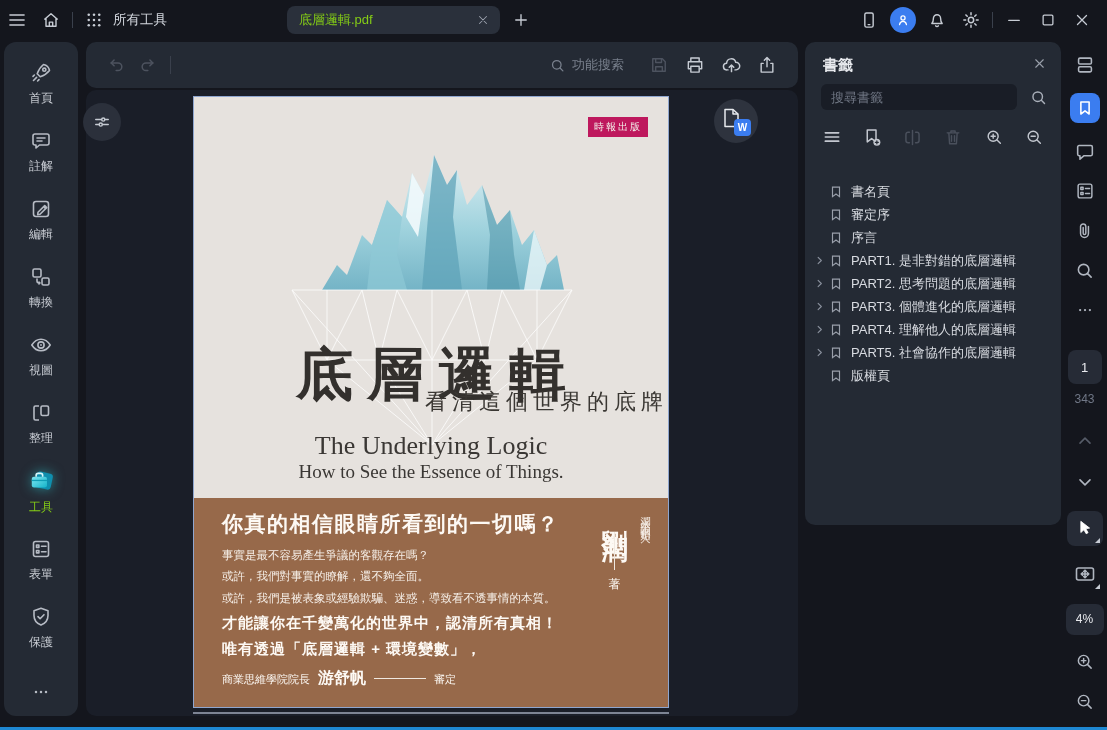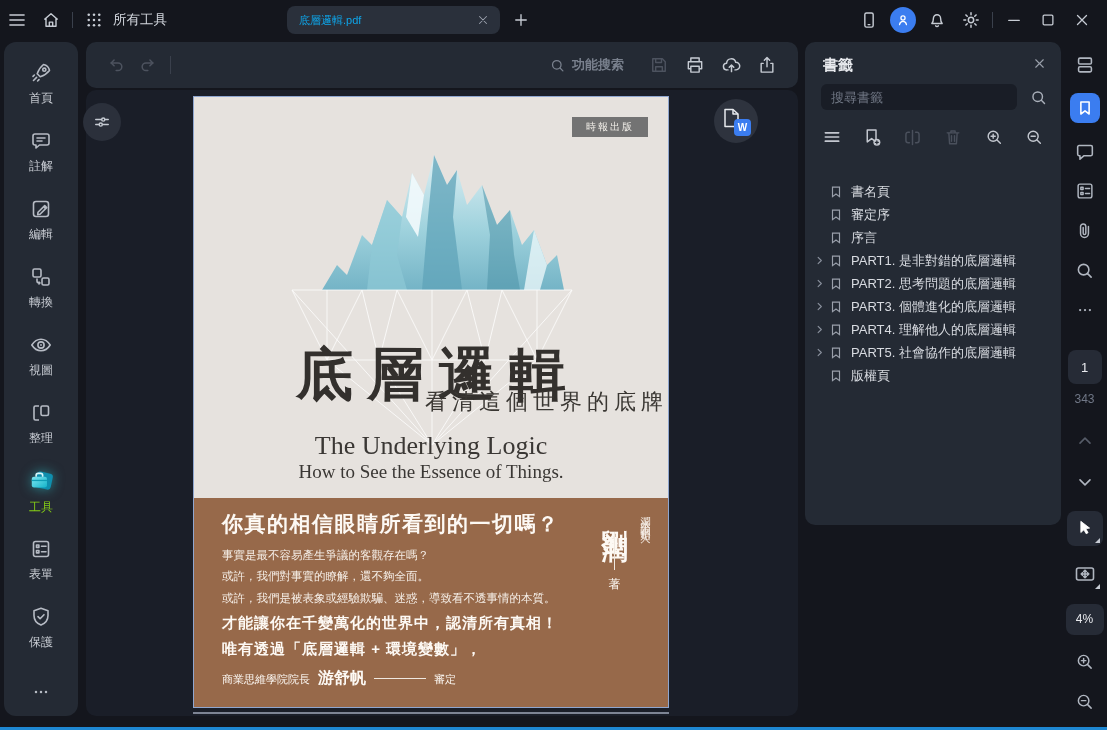--- a/index.html
+++ b/index.html
@@ -13,48 +13,48 @@
   }
   .icon { display:inline-flex; align-items:center; justify-content:center; }
   svg { display:block; }
 
   
   .topbar { position:absolute; left:0; top:0; width:1107px; height:40px; display:flex; align-items:center; }
   .tb-btn { width:34px; height:32px; display:flex; align-items:center; justify-content:center; color:#c7ccd4; cursor:pointer; }
   .tb-divider { width:1px; height:16px; background:#3a404c; margin:0 4px; }
   .tb-label { font-size:13.5px; color:#d2d6dd; margin-left:2px; }
   .tab { position:absolute; left:287px; top:6px; width:213px; height:28px; background:#2a303b; border-radius:8px; display:flex; align-items:center; padding:0 10px 0 12px; }
-  .tab-title { font-size:11px; color:#0ea5e9; flex:1; white-space:nowrap; overflow:hidden; }
+  .tab-title { font-size:13px; color:#84cc16; flex:1; white-space:nowrap; overflow:hidden; }
   .tab-close { color:#9aa0ab; }
   .newtab { position:absolute; left:508px; top:8px; width:26px; height:24px; display:flex; align-items:center; justify-content:center; color:#c7ccd4; }
   .tb-right { position:absolute; right:8px; top:0; height:40px; display:flex; align-items:center; }
   .avatar { width:26px; height:26px; border-radius:50%; background:#3b7df0; display:flex; align-items:center; justify-content:center; color:#fff; margin:0 4px; }
 
   
   .sidebar { position:absolute; left:4px; top:42px; width:74px; height:674px; background:#242a34; border-radius:12px; display:flex; flex-direction:column; align-items:center; padding-top:10px; }
   .sb-item { width:64px; height:64px; display:flex; flex-direction:column; align-items:center; justify-content:center; gap:5px; color:#b6bbc4; margin-bottom:4px; cursor:pointer; }
   .sb-item .lbl { font-size:12px; color:#c9cdd4; }
   .sb-item.active .lbl { color:#84cc16; }
   .tools-glyph { filter:drop-shadow(0 0 6px rgba(45,212,218,.55)); }
   .sb-more { margin-top:auto; margin-bottom:14px; color:#b6bbc4; }
 
   
-  .toolbar { position:absolute; left:86px; top:42px; width:712px; height:46px; background:#242a34; border-radius:10px; display:flex; align-items:center; padding:4px 16px;font-weight:bold; }
+  .toolbar { position:absolute; left:86px; top:42px; width:712px; height:46px; background:#242a34; border-radius:10px; display:flex; align-items:center; padding:4px 16px; }
   .tbar-btn { width:30px; height:30px; display:flex; align-items:center; justify-content:center; color:#c6cbd3; cursor:pointer; }
   .tbar-btn.dim { color:#4d535f; }
   .tbar-div { width:1px; height:18px; background:#3a404c; margin:0 8px; }
   .tbar-right { margin-left:auto; display:flex; align-items:center; gap:6px; }
   .func-search { display:flex; align-items:center; gap:6px; color:#79808d; font-size:13px; margin-right:14px; cursor:pointer; }
 
   
   .doc-area { position:absolute; left:86px; top:90px; width:712px; height:626px; background:#1a1e28; border-radius:10px; }
   .page { position:absolute; left:107px; top:6px; width:476px; height:612px; background:#e6e2de; border:1px solid #8fa6cf; overflow:hidden; }
   .next-page-edge { position:absolute; left:107px; top:622px; width:476px; height:2px; background:#7d8494; }
 
-  .badge { position:absolute; right:20px; top:20px; background:#737373; color:#f2efe9; font-size:10px; letter-spacing:2px; padding:3px 14px; font-family:"Liberation Serif", serif; }
+  .badge { position:absolute; right:20px; top:20px; background:#be185d; color:#f2efe9; font-size:10px; letter-spacing:2px; padding:3px 6px; font-family:"Liberation Serif", serif; }
   .iceberg { position:absolute; left:58px; top:28px; }
   .cv-title { position:absolute; left:0; top:192px; width:100%; text-align:center; font-family:"Liberation Serif","DejaVu Serif",serif; font-size:57px; font-weight:600; color:#33302d; letter-spacing:14px; text-indent:14px;margin-top:48px; }
   .cv-sub { position:absolute; left:0; top:290px; width:100%; text-align:right; font-family:"Liberation Serif",serif; font-size:22px; color:#3a3733; letter-spacing:5px; text-indent:5px; }
   .cv-en1 { position:absolute; left:0; top:334px; width:100%; text-align:center; font-family:"Liberation Serif",serif; font-size:26px; color:#3a3734; }
   .cv-en2 { position:absolute; left:0; top:364px; width:100%; text-align:center; font-family:"Liberation Serif",serif; font-size:19px; color:#3a3734; }
   .brown { position:absolute; left:0; top:401px; width:100%; height:211px; background:#97694a; color:#fdf9f4; }
   .br-head { position:absolute; left:28px; top:12px; font-size:21px; font-weight:bold; letter-spacing:1.5px; }
   .br-lines { position:absolute; left:28px; top:47px; font-size:11.5px; line-height:1.85; color:#f6efe8; }
   .br-emph { position:absolute; left:28px; top:112px; font-size:15px; font-weight:bold; line-height:1.75; letter-spacing:1px; }
   .br-review { position:absolute; left:28px; top:170px; display:flex; align-items:baseline; gap:8px; font-size:11px; }

